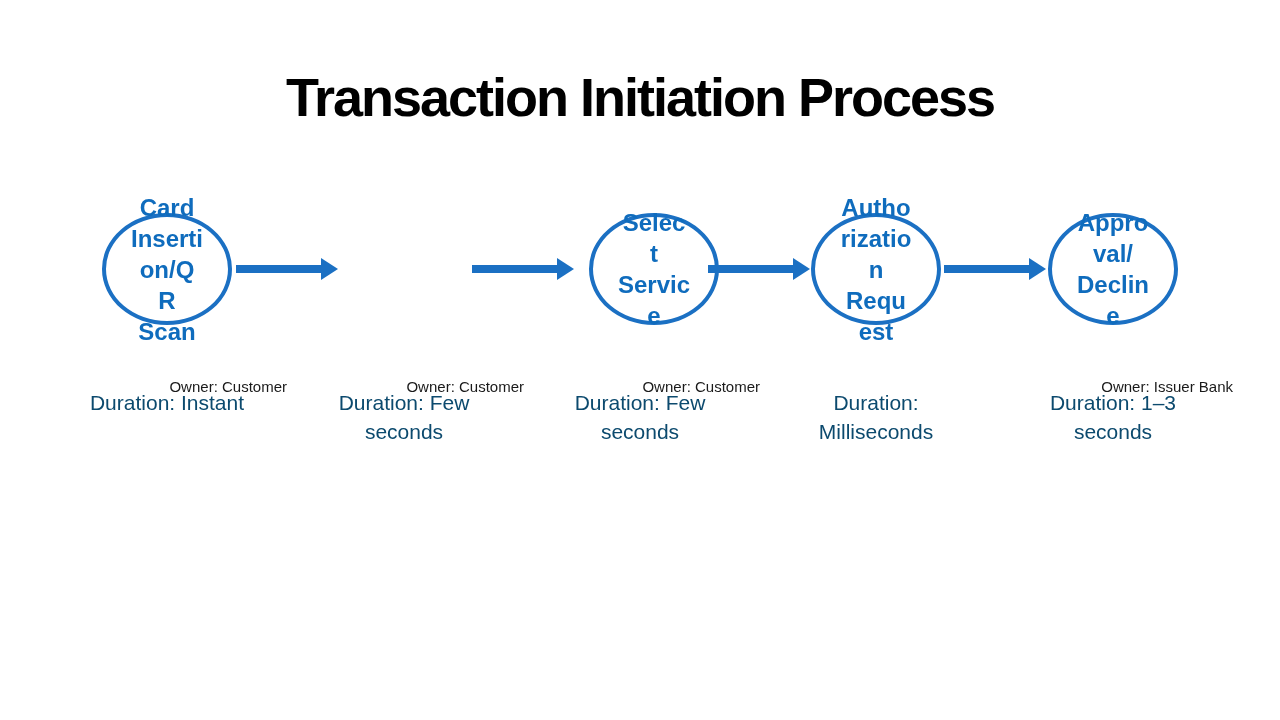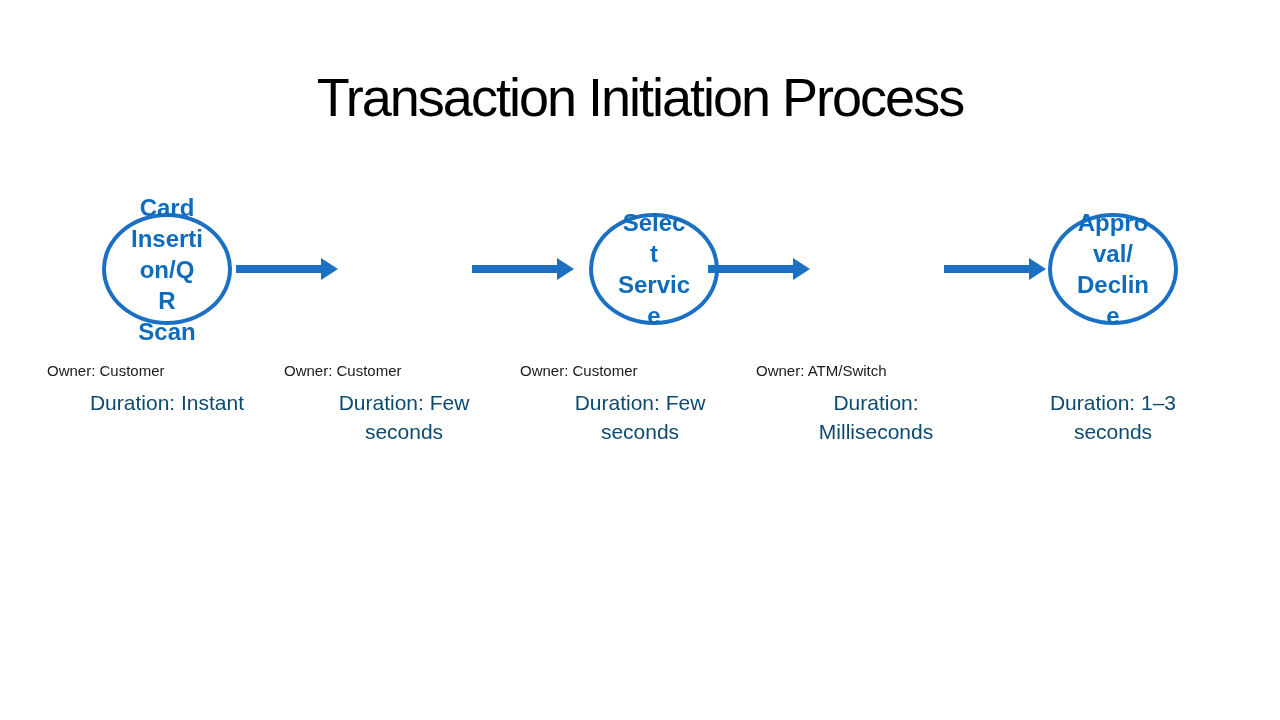--- a/index.html
+++ b/index.html
@@ -8,21 +8,21 @@
     --title-color:#000000;
     --body-text:#1A1A1A;
   }
   html,body{margin:0;padding:0;background:#ffffff;}
   .stage{
     position:relative;width:1280px;height:720px;background:#ffffff;
     overflow:hidden;font-family:"Liberation Sans",sans-serif;
   }
   .title{
     position:absolute;top:66px;left:0;width:1280px;text-align:center;
-    font-size:54px;font-weight:400;letter-spacing:-2px;color:var(--title-color);
+    font-size:54px;font-weight:700;letter-spacing:-2px;color:var(--title-color);
     font-family:"Liberation Sans",sans-serif;
   }
   
   .node{
     position:absolute;top:180px;width:220px;height:178px;
     display:flex;align-items:center;justify-content:center;
   }
   .circle{
     position:absolute;left:50%;top:50%;transform:translate(-50%,-50%);
     width:122px;height:104px;border:4px solid var(--accent);
@@ -39,21 +39,21 @@
   .a1{left:236px;width:102px}.a2{left:472px;width:102px}
   .a3{left:708px;width:102px}.a4{left:944px;width:102px}
   .arrow .shaft{position:absolute;left:0;right:15px;top:7px;height:8px;background:var(--accent);}
   .arrow .head{
     position:absolute;right:0;top:0;width:0;height:0;
     border-top:11px solid transparent;border-bottom:11px solid transparent;
     border-left:17px solid var(--accent);
   }
   
   .owner{
-    position:absolute;top:362px;width:240px;text-align:left;
+    position:absolute;top:378px;width:240px;text-align:right;
     font-size:15px;color:var(--body-text);
   }
   .duration{
     position:absolute;top:388px;width:240px;text-align:center;
     font-size:21px;line-height:29px;color:#0c4a6e;white-space:pre-line;
   }
   .c1{left:47px}.c2{left:284px}.c3{left:520px}.c4{left:756px}.c5{left:993px}
 </style>
 </head>
 <body>
@@ -73,20 +73,28 @@
 
 
   <div class="node n3">
     <div class="circle"></div>
     <div class="node-label">Selec
 t
 Servic
 e</div>
   </div>
 
+  <div class="node n4">
+    <div class="circle"></div>
+    <div class="node-label">Autho
+rizatio
+n
+Requ
+est</div>
+  </div>
 
   <div class="node n5">
     <div class="circle"></div>
     <div class="node-label">Appro
 val/
 Declin
 e</div>
   </div>
 
   <div class="arrow a1">
@@ -102,21 +110,21 @@
     <div class="head"></div>
   </div>
   <div class="arrow a4">
     <div class="shaft"></div>
     <div class="head"></div>
   </div>
 
   <div class="owner c1">Owner: Customer</div>
   <div class="owner c2">Owner: Customer</div>
   <div class="owner c3">Owner: Customer</div>
-  <div class="owner c4">Owner: ATM/Switch</div>
+  <div class="owner c5">Owner: Issuer Bank</div>
 
   <div class="duration c1">Duration: Instant</div>
   <div class="duration c2">Duration: Few
 seconds</div>
   <div class="duration c3">Duration: Few
 seconds</div>
   <div class="duration c4">Duration:
 Milliseconds</div>
   <div class="duration c5">Duration: 1–3
 seconds</div>

